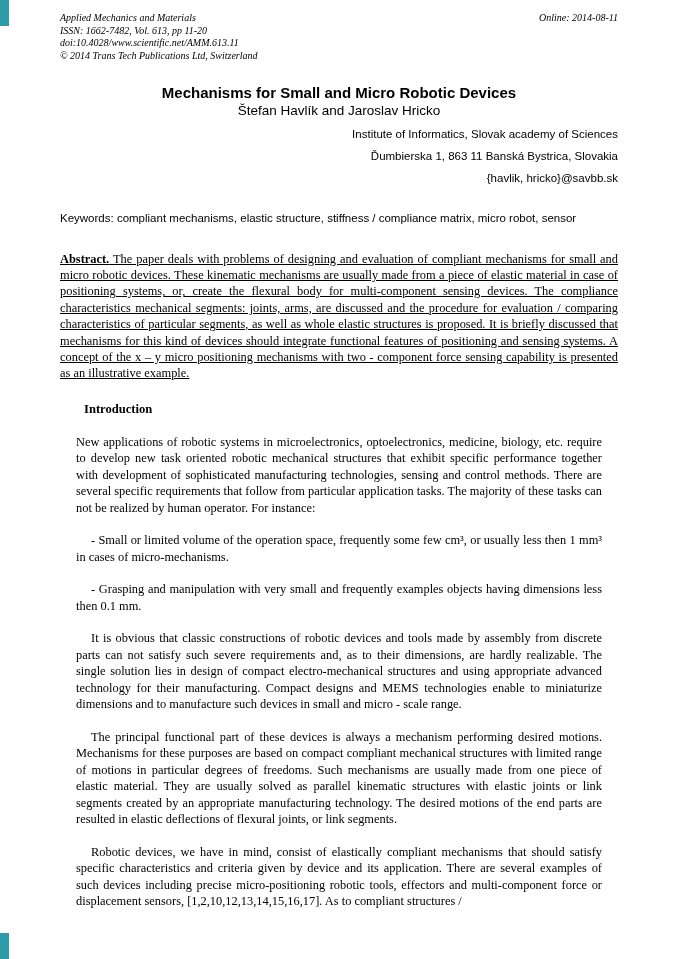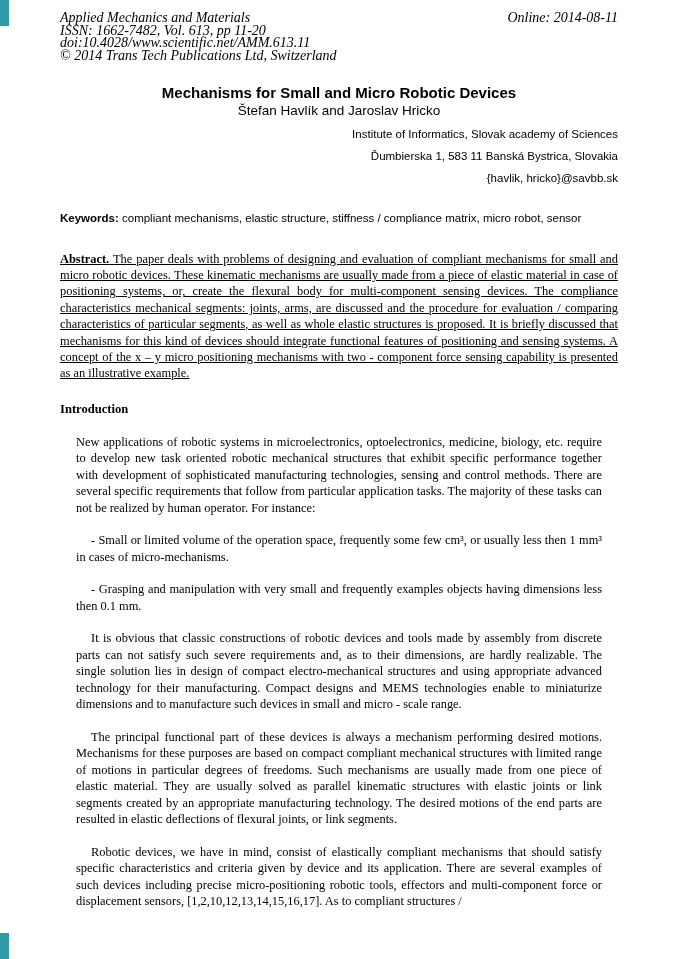--- a/index.html
+++ b/index.html
@@ -27,21 +27,21 @@
     position: absolute;
     left: 60px;
     right: 60px;
     top: 12px;
   }
   .header-row {
     display: flex;
     justify-content: space-between;
     align-items: flex-start;
     font-style: italic;
-    font-size: 14px;
+    font-size: 10px;
     line-height: 12.5px;
   }
   .paper-title {
     margin-top: 22px;
     text-align: center;
     font-family: "Liberation Sans", sans-serif;
     font-weight: bold;
     font-size: 15px;
     line-height: 18px;
   }
@@ -58,34 +58,35 @@
     font-size: 11.5px;
     line-height: 14px;
   }
   .keywords {
     margin-top: 26px;
     font-family: "Liberation Sans", sans-serif;
     font-size: 11.5px;
     line-height: 15.5px;
     text-align: justify;
   }
-  .keywords .label { font-weight: bold; }
+  .keywords .label { font-weight: normal; }
   .abstract {
     margin-top: 24px;
     font-size: 12.4px;
     line-height: 16.4px;
     text-align: justify;
     text-decoration: underline;
   }
   .abstract .label { font-weight: bold; }
   .section-heading {
     margin-top: 19px;
     font-weight: bold;
     font-size: 12.6px;
     line-height: 17px;
+    margin-left: 24px;
   }
   .body-text { margin-top: 8px; }
   .body-text p {
     font-size: 12.4px;
     line-height: 16.5px;
     text-align: justify;
     margin: 16px;
   }
   .body-text p.indent { text-indent: 15px; }
 </style>
@@ -107,21 +108,21 @@
         <div>© 2014 Trans Tech Publications Ltd, Switzerland</div>
       </div>
       <div class="header-right">Online: 2014-08-11</div>
     </div>
 
     <h1 class="paper-title">Mechanisms for Small and Micro Robotic Devices</h1>
 
     <div class="authors">Štefan Havlík and Jaroslav Hricko</div>
 
     <div class="affil">Institute of Informatics, Slovak academy of Sciences</div>
-    <div class="affil">Ďumbierska 1, 583 11 Banská Bystrica, Slovakia</div>
+    <div class="affil">Ďumbierska 1, 863 11 Banská Bystrica, Slovakia</div>
     <div class="affil">{havlik, hricko}@savbb.sk</div>
 
     <p class="keywords"><span class="label">Keywords:</span>
       <span>compliant mechanisms, elastic structure, stiffness / compliance matrix, micro robot, sensor</span></p>
 
     <p class="abstract"><span class="label">Abstract.</span>
       <span>The paper deals with problems of designing and evaluation of compliant mechanisms for small and micro robotic devices. These kinematic mechanisms are usually made from a piece of elastic material in case of positioning systems, or, create the flexural body for multi-component sensing devices. The compliance characteristics mechanical segments: joints, arms, are discussed and the procedure for evaluation / comparing characteristics of particular segments, as well as whole elastic structures is proposed. It is briefly discussed that mechanisms for this kind of devices should integrate functional features of positioning and sensing systems. A concept of the x – y micro positioning mechanisms with two - component force sensing capability is presented as an illustrative example.</span></p>
 
     <h2 class="section-heading">Introduction</h2>
 

